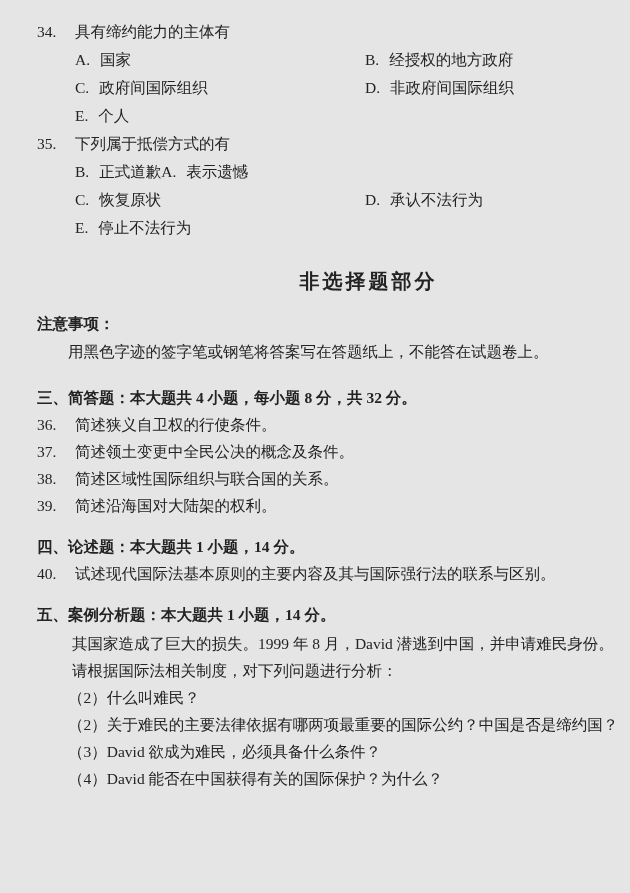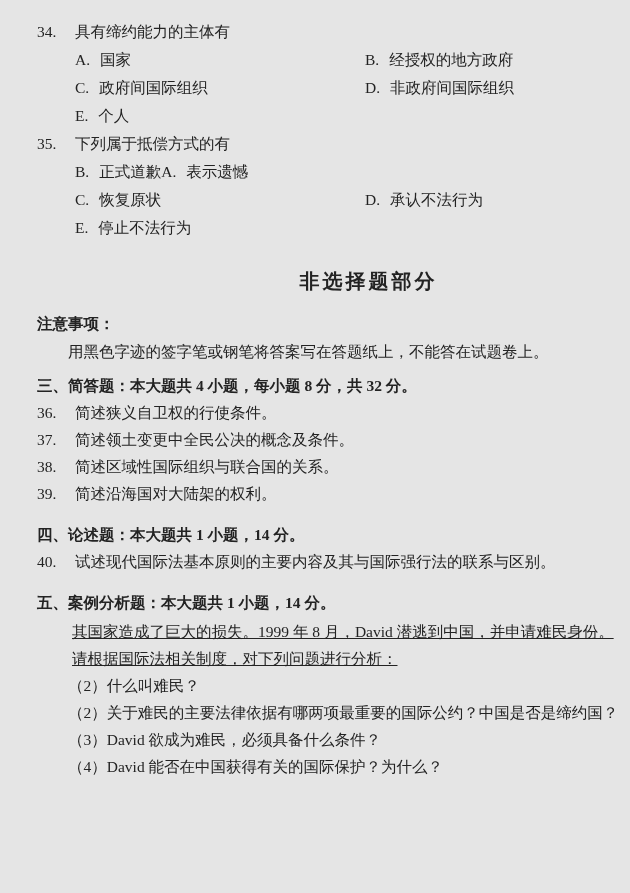--- a/index.html
+++ b/index.html
@@ -37,25 +37,25 @@
     font-size:20px;
     letter-spacing:3px;
     line-height:30px;
     margin-top:24px; margin-bottom:14px;
     white-space:nowrap;
   }
   .notice-title { font-weight:bold; line-height:27px; white-space:nowrap; }
   .notice-body  { padding-left:31px; line-height:29px; white-space:nowrap; }
 
   .big-section { font-weight:bold; line-height:27px; margin-top:14px; white-space:nowrap; }
-  .gap-lg { margin-top:6px; }
+  .gap-lg { margin-top:18px; }
 
   .case-block { margin-top:2px; }
   .case-first { display:flex; }
-  .case-cont  { padding-left:35px;text-decoration:underline; }
+  .case-cont  { padding-left:35px; }
   .case-sub   { padding-left:31px; line-height:27px; white-space:nowrap; }
 </style>
 </head>
 <body>
 
 <div class="page">
   <div class="content">
 
     <div>
       <div class="mc-line">

